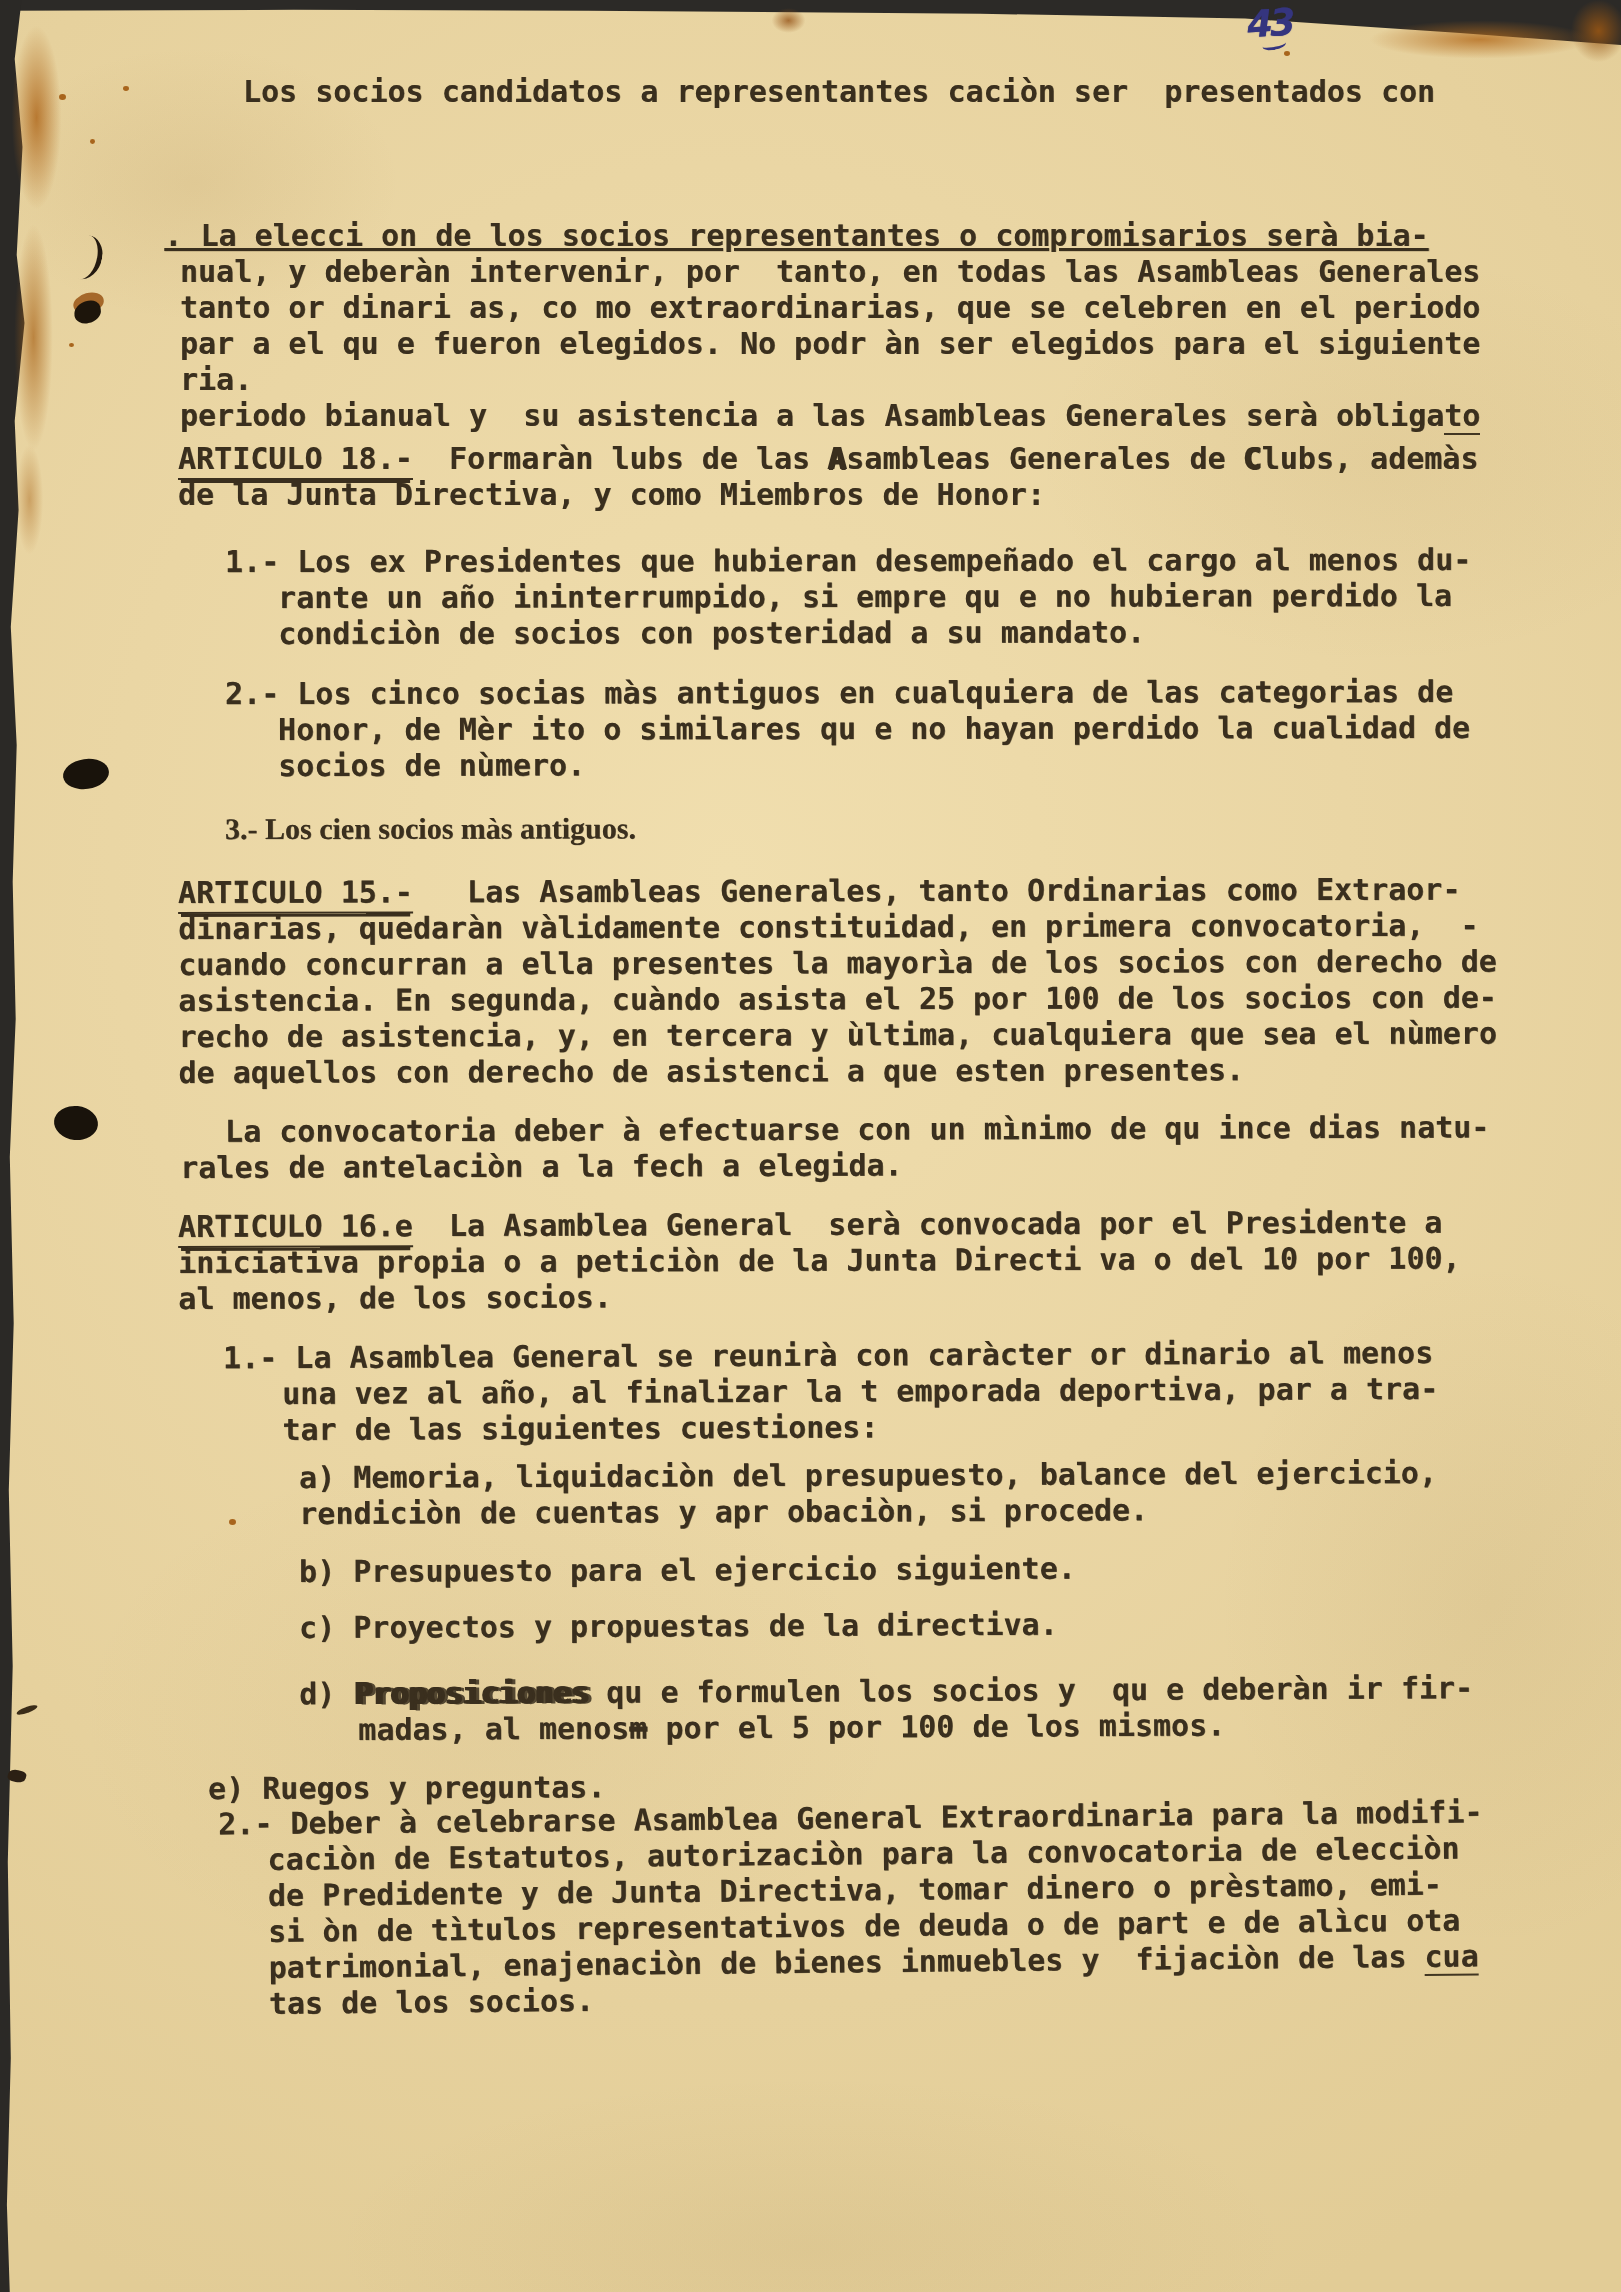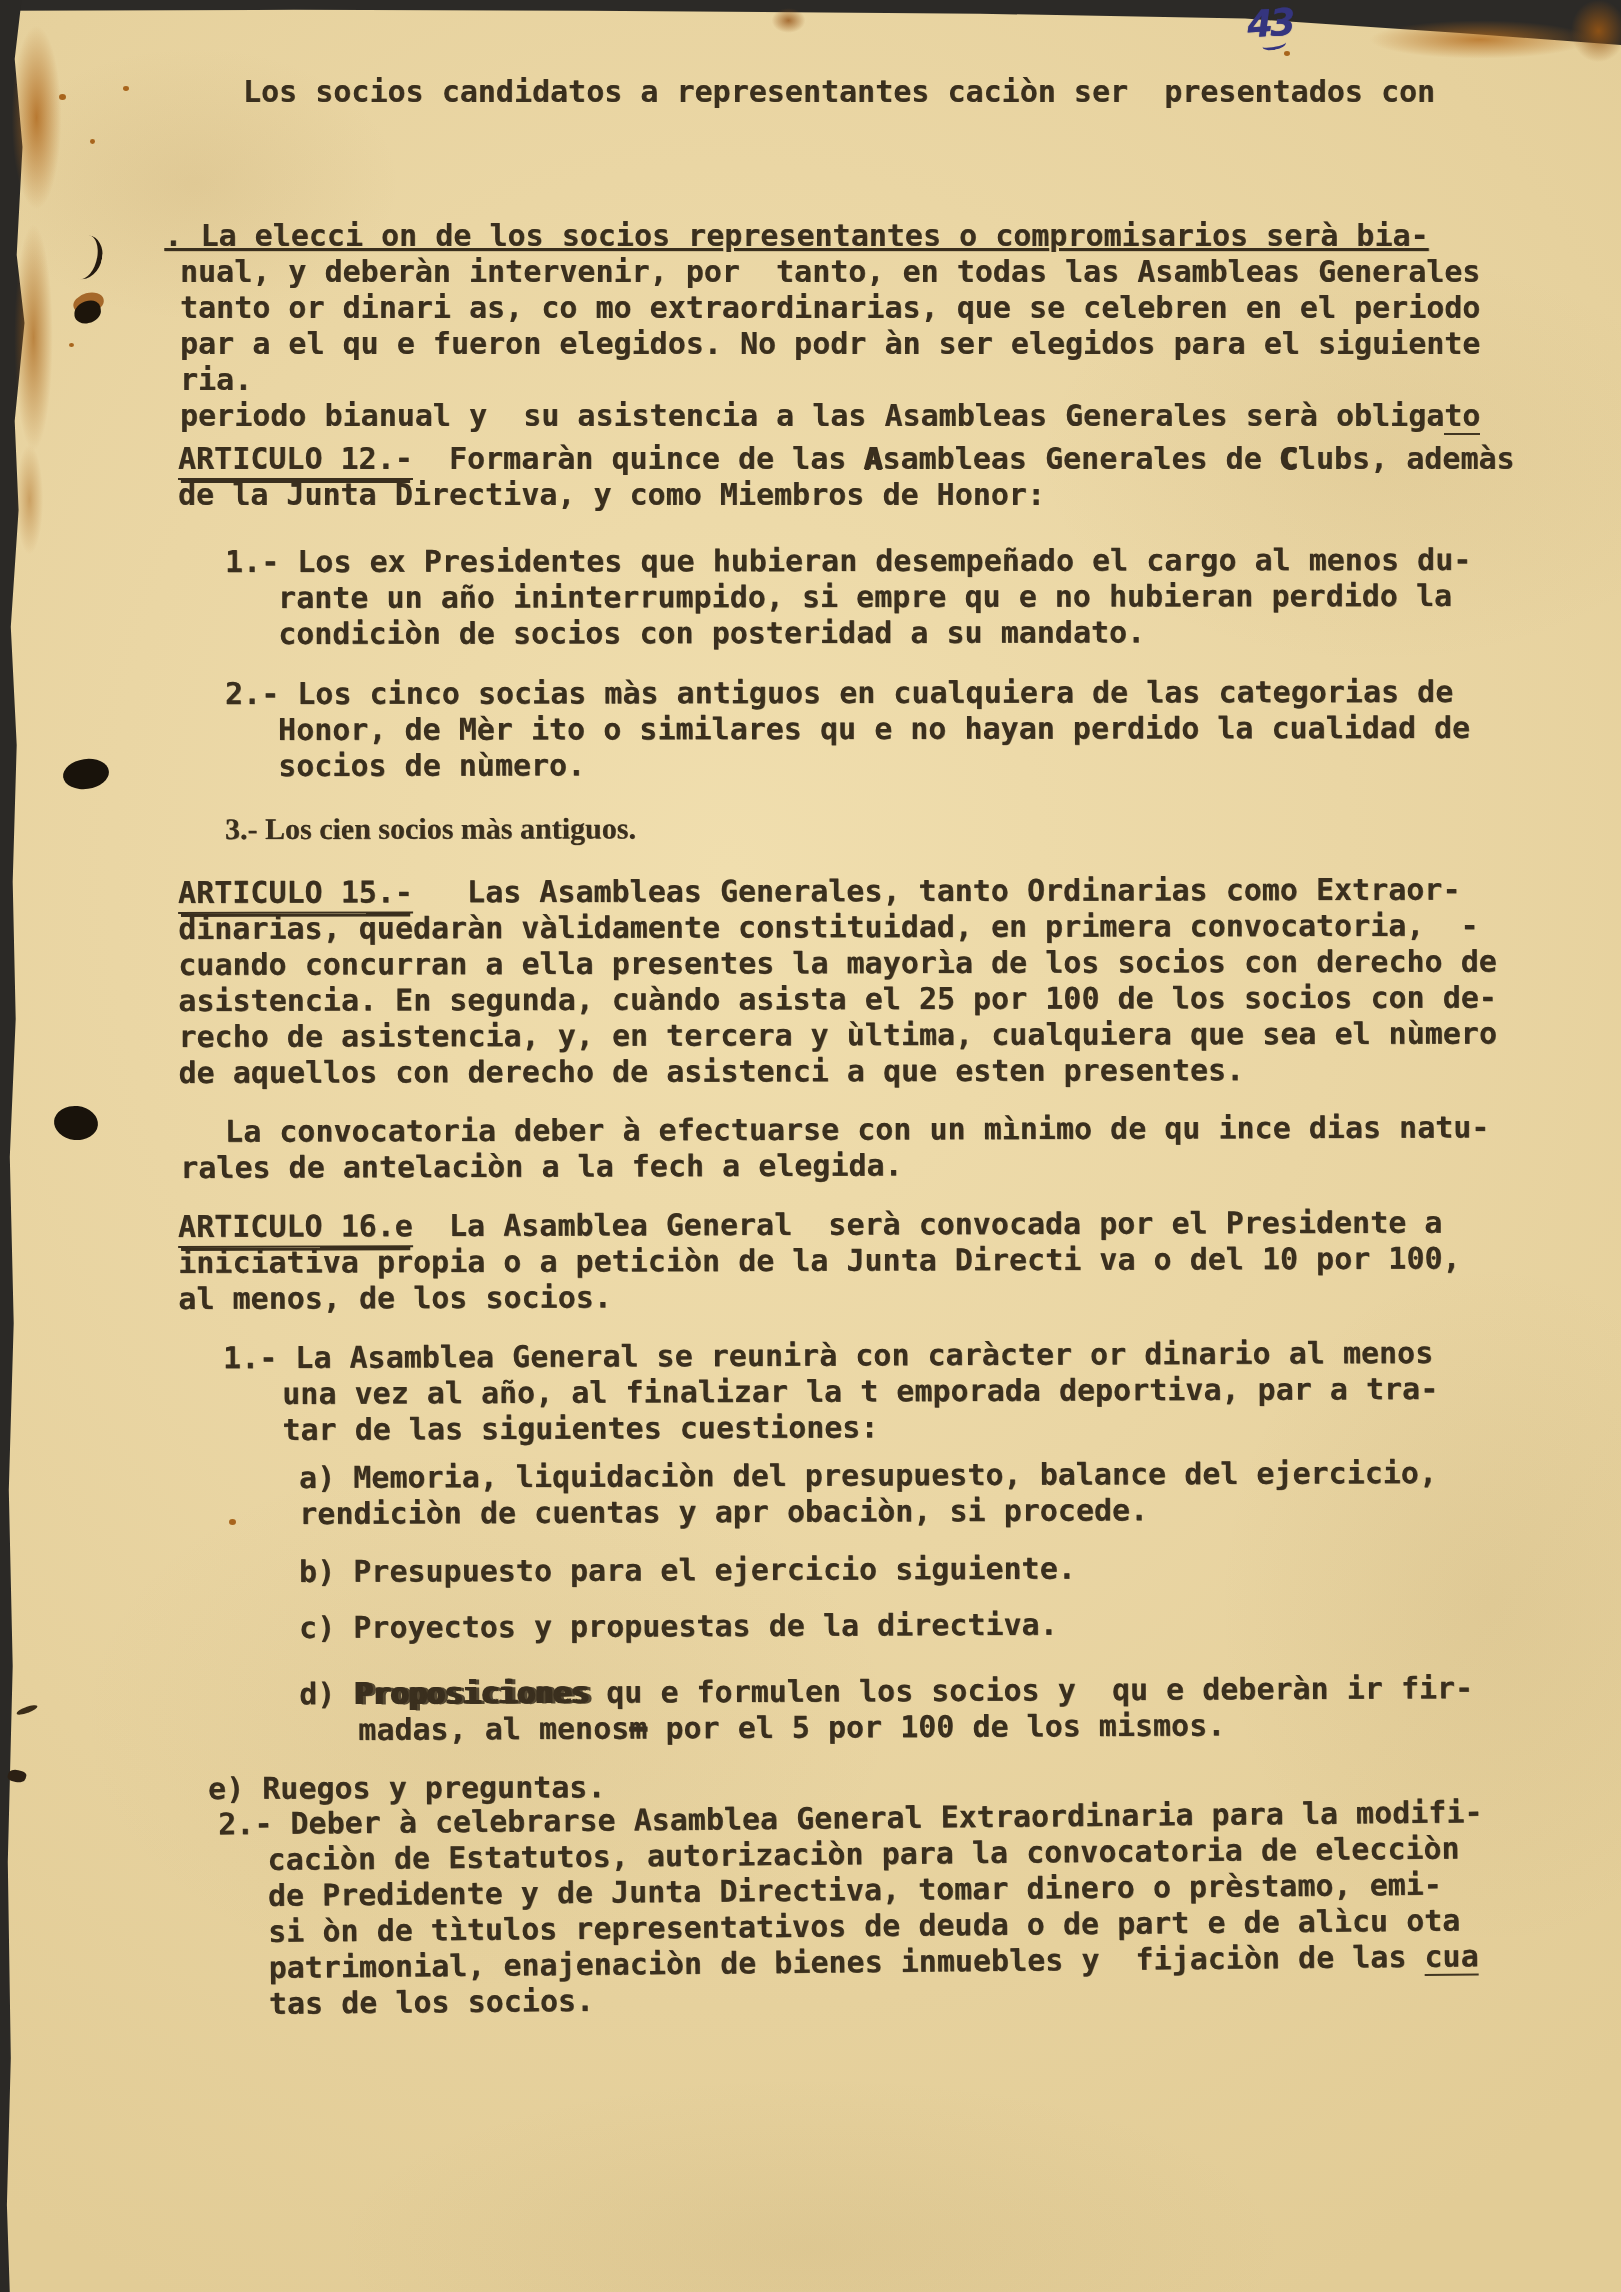--- a/index.html
+++ b/index.html
@@ -68,21 +68,21 @@
     </div>
     <div class="block" style="top: 218px; left: 180px;">
       <div class="tline" style="text-indent: -15.7px; text-decoration: underline;"><span>. La elecci on de los socios representantes o compromisarios serà bia-</span></div>
       <div class="tline"><span>nual, y deberàn intervenir, por  tanto, en todas las Asambleas Generales</span></div>
       <div class="tline"><span>tanto or dinari as, co mo extraordinarias, que se celebren en el periodo</span></div>
       <div class="tline"><span>par a el qu e fueron elegidos. No podr àn ser elegidos para el siguiente</span></div>
       <div class="tline"><span>ria.</span></div>
       <div class="tline"><span>periodo bianual y  su asistencia a las Asambleas Generales serà obliga</span><span class="seg-u">to</span></div>
     </div>
     <div class="block" style="top: 441px; left: 178px;">
-      <div class="tline"><span class="seg-h">ARTICULO 12.-</span><span>  Formaràn quince de las </span><span class="seg-b">A</span><span>sambleas Generales de </span><span class="seg-b">C</span><span>lubs, ademàs</span></div>
+      <div class="tline"><span class="seg-h">ARTICULO 18.-</span><span>  Formaràn lubs de las </span><span class="seg-b">A</span><span>sambleas Generales de </span><span class="seg-b">C</span><span>lubs, ademàs</span></div>
       <div class="tline"><span>de la Junta Directiva, y como Miembros de Honor:</span></div>
     </div>
     <div class="block" style="top: 544px; left: 278px; transform: rotate(-0.1deg);">
       <div class="tline" style="text-indent: -53px;"><span>1.- Los ex Presidentes que hubieran desempeñado el cargo al menos du-</span></div>
       <div class="tline"><span>rante un año ininterrumpido, si empre qu e no hubieran perdido la</span></div>
       <div class="tline"><span>condiciòn de socios con posteridad a su mandato.</span></div>
     </div>
     <div class="block" style="top: 676px; left: 278px; transform: rotate(-0.1deg);">
       <div class="tline" style="text-indent: -53px;"><span>2.- Los cinco socias màs antiguos en cualquiera de las categorias de</span></div>
       <div class="tline"><span>Honor, de Mèr ito o similares qu e no hayan perdido la cualidad de</span></div>

